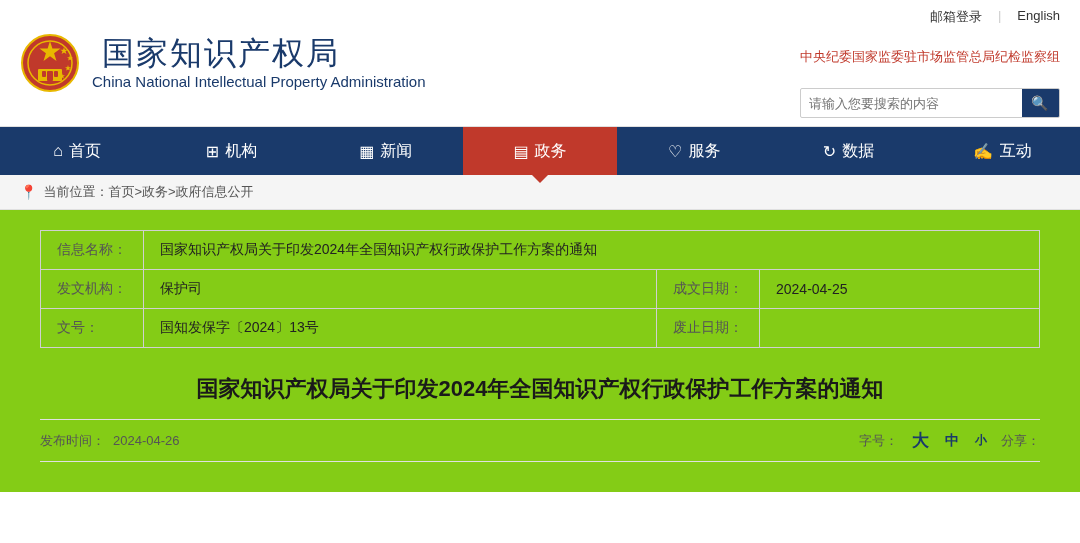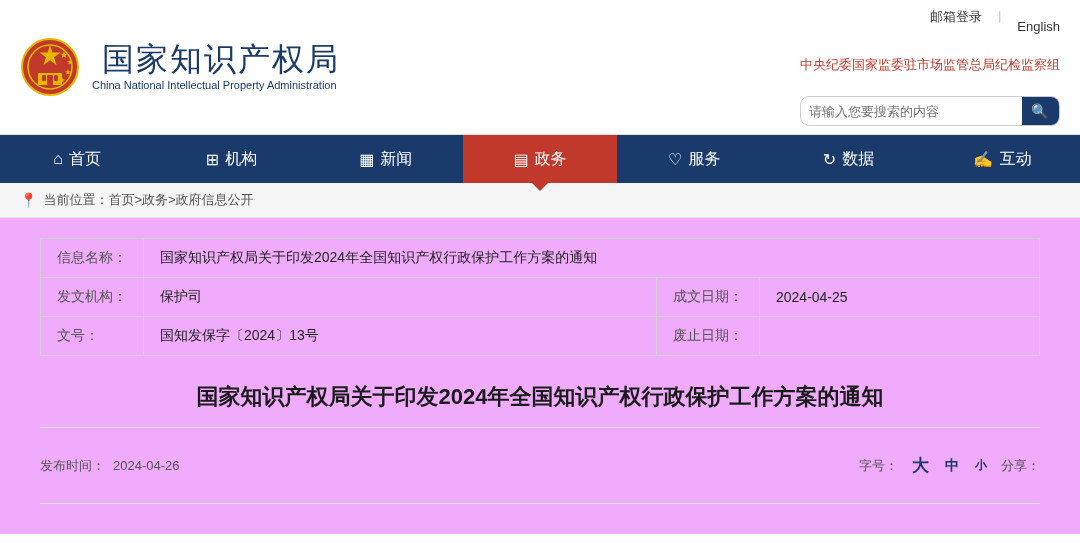--- a/index.html
+++ b/index.html
@@ -3,58 +3,58 @@
   <meta charset="utf-8">
   <style>
     * { margin: 0; padding: 0; box-sizing: border-box; }
     body { font-family: 'Microsoft YaHei', SimHei, Arial, sans-serif; font-size: 14px; background: #fff; width: 1080px; }
 
     
     .header { display: flex; align-items: center; justify-content: space-between; padding: 8px 20px 8px 20px; background: #fff; border-bottom: 1px solid #e0e0e0; }
     .logo-area { display: flex; align-items: center; gap: 12px; }
     .logo-emblem { width: 60px; height: 60px; }
     .logo-text-cn { font-size: 32px; font-weight: normal; color: #1a3a6b; letter-spacing: 2px; line-height: 1; margin-left: 10px; }
-    .logo-text-en { font-size: 11px; color: #1a3a6b; margin-top: 4px; }
+    .logo-text-en { font-size: 15px; color: #1a3a6b; margin-top: 4px; }
 
     .header-right { display: flex; flex-direction: column; align-items: flex-end; gap: 22px; }
     .header-top-links { display: flex; gap: 16px; font-size: 13px; color: #333; }
     .header-top-links a { color: #333; text-decoration: none; }
     .header-top-links .sep { color: #ccc; }
-    .lang-link { color: #333; font-size: 13px; margin-top: 11px; }
+    .lang-link { color: #333; font-size: 13px; }
     .discipline-link { color: #c0392b; font-size: 13px; font-weight: normal; text-decoration: none; }
-    .search-box { display: flex; align-items: center; border: 1px solid #ccc; border-radius: 9px; overflow: hidden; width: 260px; height: 30px; }
+    .search-box { display: flex; align-items: center; border: 1px solid #ccc; border-radius: 2px; overflow: hidden; width: 260px; height: 30px; }
     .search-input { flex: 1; border: none; outline: none; padding: 4px 8px; font-size: 13px; color: #999; }
     .search-btn { background: #1a3a6b; border: none; color: #fff; padding: 0 10px; height: 30px; cursor: pointer; font-size: 14px; }
 
     
     .nav { background: #1a3a6b; display: flex; align-items: stretch; height: 48px; }
     .nav-item { flex: 1; display: flex; align-items: center; justify-content: center; color: #fff; font-size: 16px; cursor: pointer; gap: 6px; text-decoration: none; position: relative; }
     .nav-item.active { background: #c0392b; }
     .nav-item.active::after { content: ''; position: absolute; bottom: -8px; left: 50%; transform: translateX(-50%); border-left: 8px solid transparent; border-right: 8px solid transparent; border-top: 8px solid #c0392b; }
     .nav-icon { font-size: 16px; }
 
     
     .breadcrumb-bar { background: #f5f5f5; padding: 8px 20px; display: flex; align-items: center; gap: 6px; font-size: 13px; color: #555; border-bottom: 1px solid #e0e0e0; }
     .breadcrumb-icon { color: #e8a000; font-size: 14px; }
 
     
-    .main { padding: 20px 40px; background: #f0abfc; }
+    .main { padding: 20px 40px; background: #84cc16; }
     
     
     .info-table { width: 100%; border: 1px solid #d0d0d0; border-collapse: collapse; margin-bottom: 24px; font-size: 14px; }
     .info-table td { padding: 10px 16px; border: 1px solid #d0d0d0; color: #333; }
     .info-table .label { color: #555; font-weight: normal; white-space: nowrap; width: 80px; }
     .info-table .value { color: #222; }
     .info-title-value { color: #222; font-size: 14px; }
 
     
     .article-title { font-size: 22px; font-weight: bold; color: #1a1a1a; text-align: center; margin: 20px 0 14px; line-height: 1.5; }
 
     
-    .article-meta { display: flex; align-items: center; justify-content: space-between; font-size: 13px; color: #555; border-top: 1px solid #e0e0e0; border-bottom: 1px solid #e0e0e0; padding: 26px 0; margin-bottom: 10px; }
+    .article-meta { display: flex; align-items: center; justify-content: space-between; font-size: 13px; color: #555; border-top: 1px solid #e0e0e0; border-bottom: 1px solid #e0e0e0; padding: 9px 0; margin-bottom: 10px; }
     .article-meta-left { display: flex; align-items: center; gap: 8px; }
     .article-meta-right { display: flex; align-items: center; gap: 12px; }
     .font-size-label { color: #555; }
     .font-size-btn { cursor: pointer; color: #1a3a6b; font-weight: bold; text-decoration: none; margin: 0 2px; }
     .font-size-btn.large { font-size: 17px; }
     .font-size-btn.medium { font-size: 14px; }
     .font-size-btn.small { font-size: 12px; }
     .share-label { color: #555; }
   </style>
 </head>

